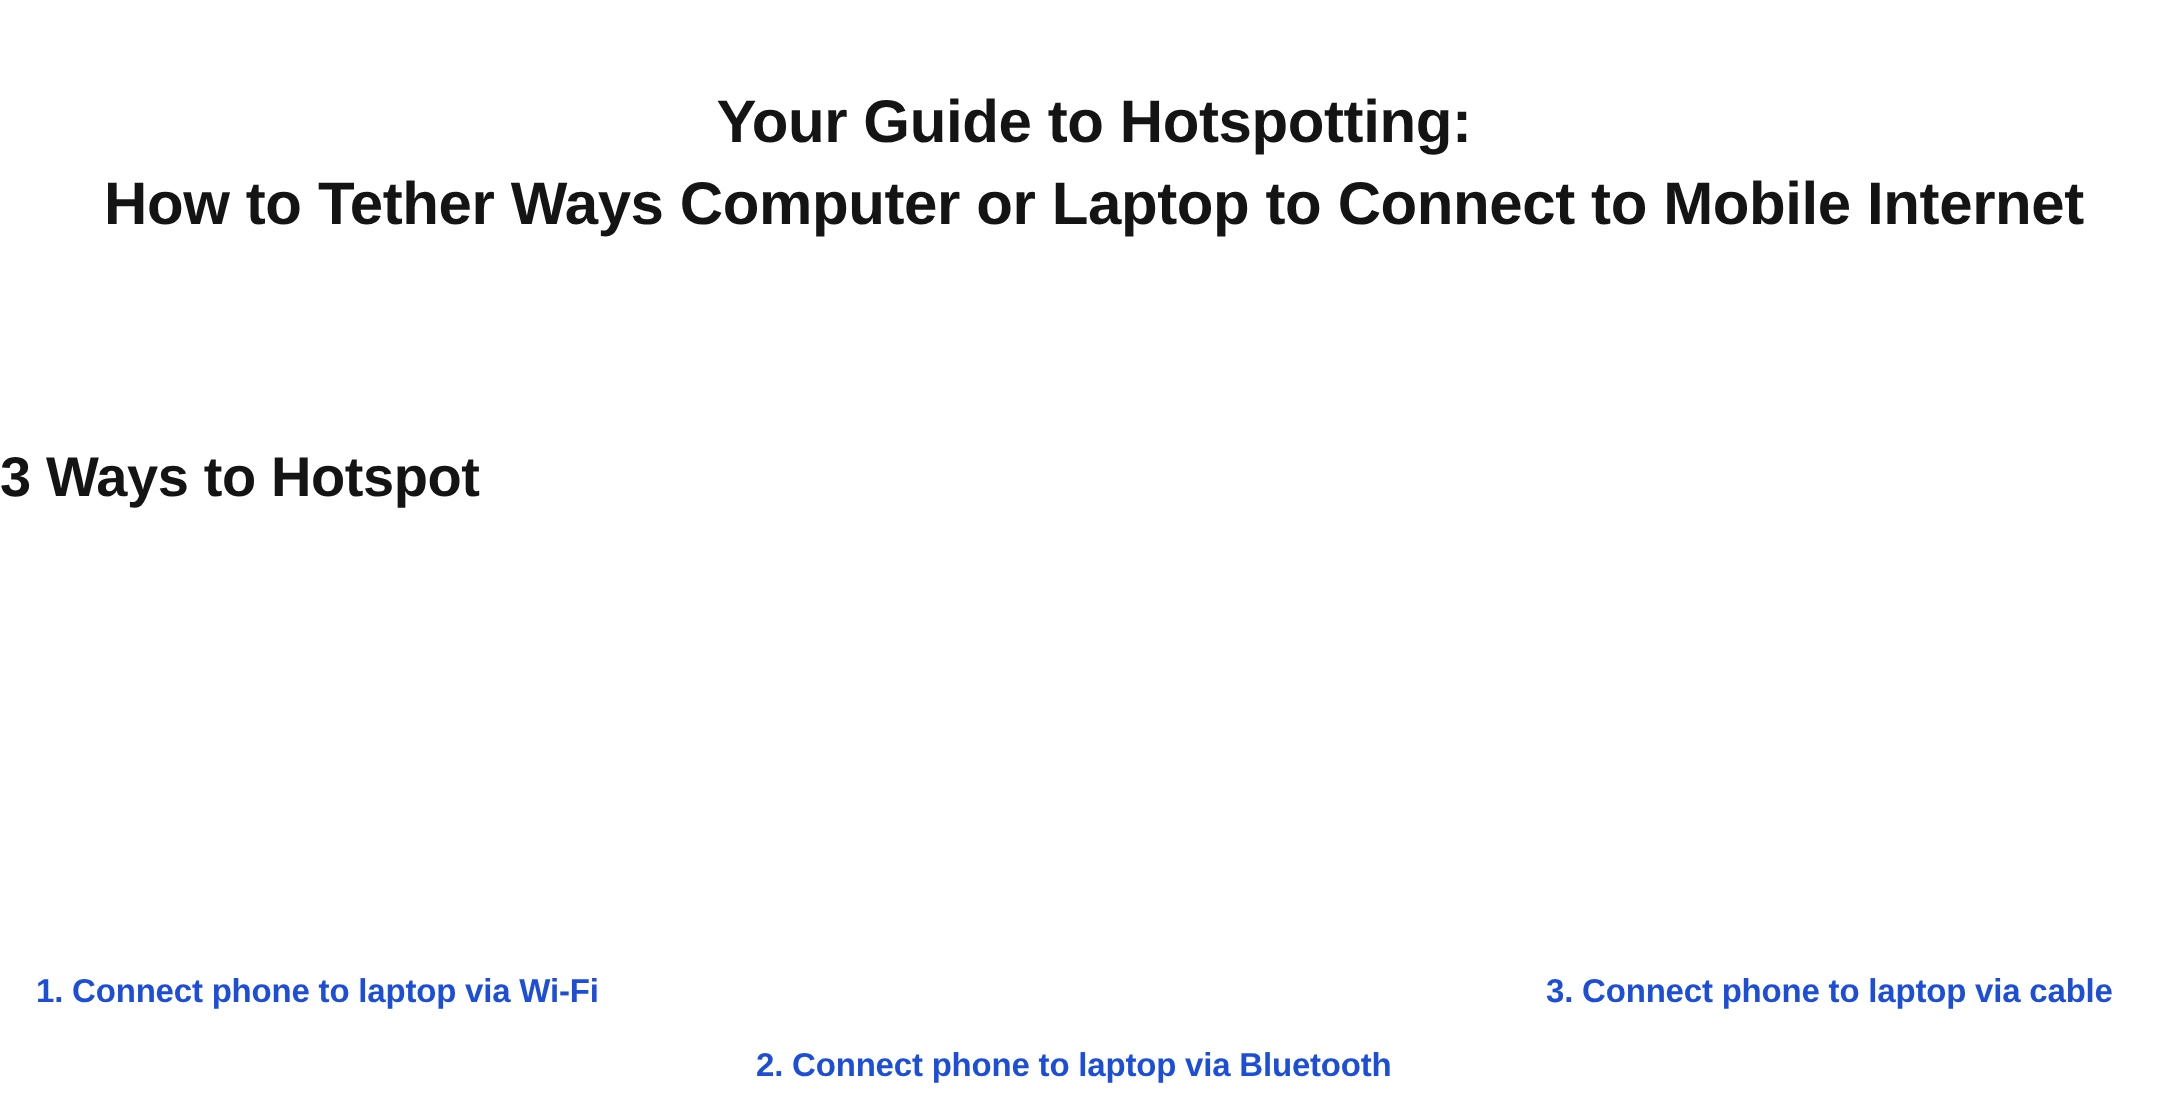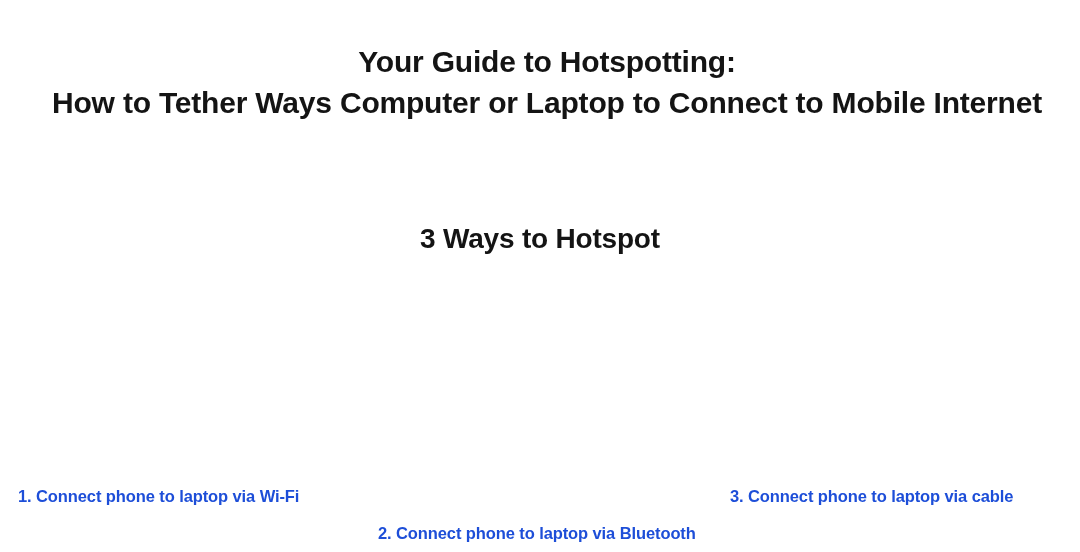--- a/index.html
+++ b/index.html
@@ -38,21 +38,21 @@
   }
   .title-line-2 {
     font-size: 30px;
     margin-top: 4px;
   }
   .subtitle {
     position: absolute;
     top: 223px;
     left: 0;
     width: 1080px;
-    text-align: center;
+    text-align: left;
     font-size: 28px;
     font-weight: bold;
     color: #141414;
     letter-spacing: -0.2px;
   }
   .captions {
     position: absolute;
     top: 487px;
     left: 0;
     width: 1080px;
@@ -61,21 +61,21 @@
   .caption {
     position: absolute;
     font-size: 16.5px;
     font-weight: bold;
     color: #1d4ed8;
     white-space: nowrap;
     letter-spacing: -0.1px;
   }
   .caption-1 { left: 18px;  top: 0; }
   .caption-2 { left: 378px; top: 0; margin-top: 37px; }
-  .caption-3 { left: 730px; top: 0; }
+  .caption-3 { left: 773px; top: 0; }
 </style>
 </head>
 <body>
 
 <div class="page">
 
   <div class="title-block">
     <div class="title-line title-line-1">Your Guide to Hotspotting:</div>
     <div class="title-line title-line-2">How to Tether Ways Computer or Laptop to Connect to Mobile Internet</div>
   </div>

